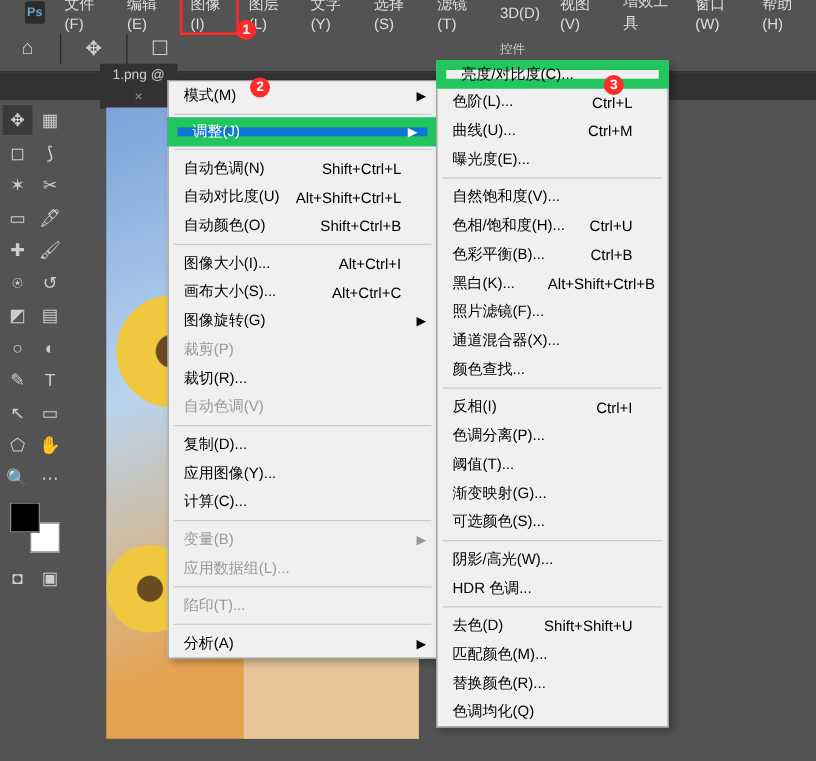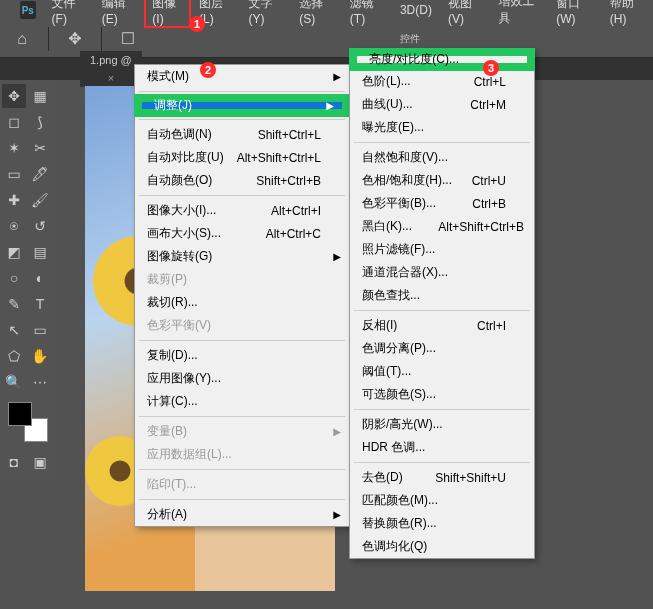--- a/index.html
+++ b/index.html
@@ -159,21 +159,21 @@
       <span>图像旋转(G)</span>
       <span class="arrow">▶</span>
     </div>
   <div class="row disabled">
       <span>裁剪(P)</span>
     </div>
   <div class="row">
       <span>裁切(R)...</span>
     </div>
   <div class="row disabled">
-      <span>色彩平衡(V)</span>
+      <span>自动色调(V)</span>
     </div>
   <div class="sep-line"></div>
   <div class="row">
       <span>复制(D)...</span>
     </div>
   <div class="row">
       <span>应用图像(Y)...</span>
     </div>
   <div class="row">
       <span>计算(C)...</span>
@@ -242,20 +242,23 @@
       <span>反相(I)</span>
       <span class="scut">Ctrl+I</span>
     </div>
   <div class="row">
       <span>色调分离(P)...</span>
     </div>
   <div class="row">
       <span>阈值(T)...</span>
     </div>
   <div class="row">
+      <span>渐变映射(G)...</span>
+    </div>
+  <div class="row">
       <span>可选颜色(S)...</span>
     </div>
   <div class="sep-line"></div>
   <div class="row">
       <span>阴影/高光(W)...</span>
     </div>
   <div class="row">
       <span>HDR 色调...</span>
     </div>
   <div class="sep-line"></div>

